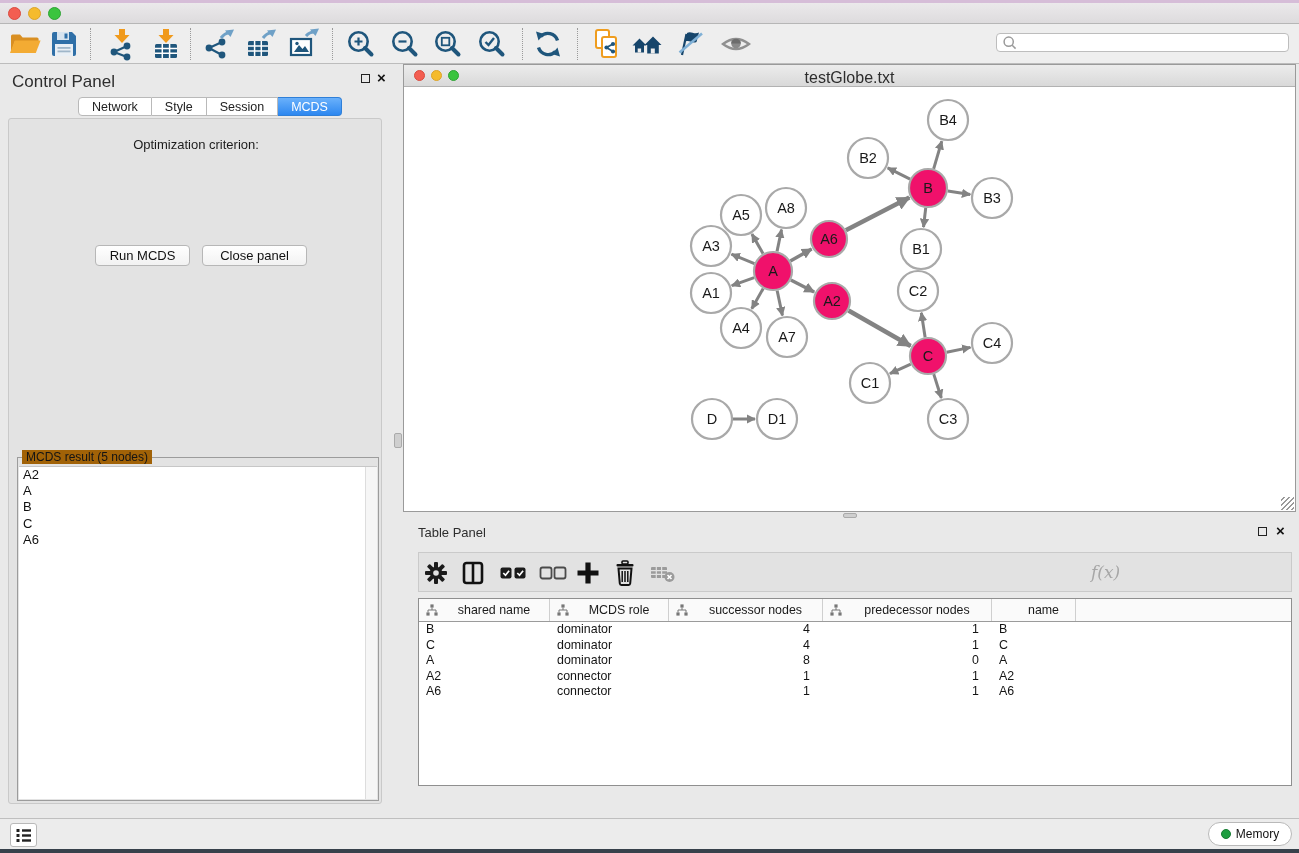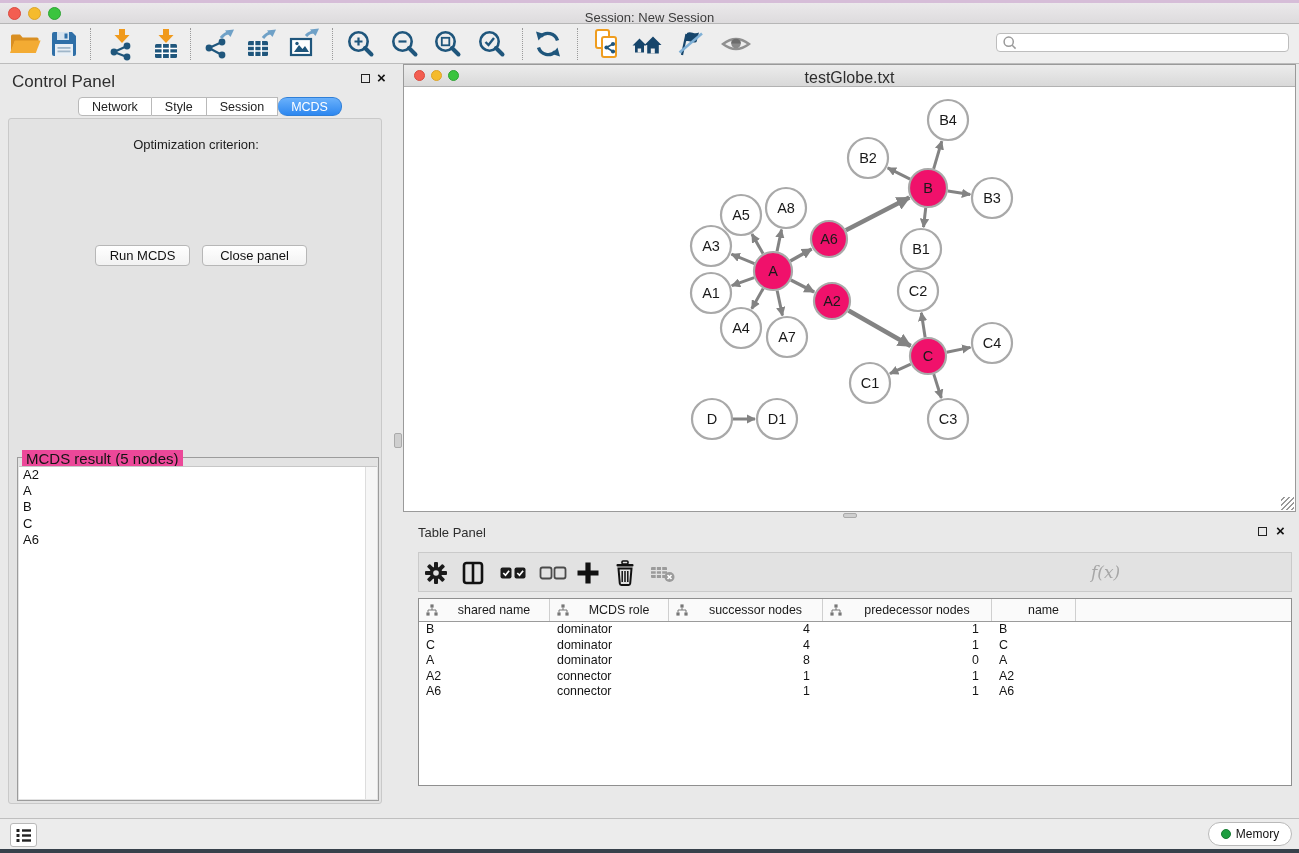--- a/index.html
+++ b/index.html
@@ -34,40 +34,40 @@
   
   #cp-title { left:12px; top:8px; font-size:17px; color:#2e2e2e; }
   .mini-float { position:absolute; width:9px; height:9px; border:1.5px solid #222; }
   .mini-close { position:absolute; font-size:15px; font-weight:bold; color:#111; line-height:10px; }
   #cp-tabs { left:78px; top:33px; display:flex; }
   .tabbar { display:flex; }
   .tab { height:19px; line-height:18px; padding:0 13px; background:#fff;
     border:1px solid #b9b9b9; border-left-width:0; font-size:12.5px; color:#222; }
   .tab:first-child { border-left-width:1px; border-radius:4px 0 0 4px; }
   .tab:last-child { border-radius:0 4px 4px 0; }
-  .tab.active { background:linear-gradient(#6ab1fb,#2d87f0); border-color:#2f7fd8; color:#fff;border-radius:9px; }
+  .tab.active { background:linear-gradient(#6ab1fb,#2d87f0); border-color:#2f7fd8; color:#fff; }
   #cp-content { left:8px; top:54px; width:374px; height:686px; background:#e3e3e3;
     border:1px solid #c9c9c9; border-radius:3px; }
   #opt-label { left:0; top:18px; width:374px; text-align:center; color:#1c1c1c; }
   #opt-dropdown { left:34px; top:40px; width:312px; height:20px; background:#fff;
     border:1px solid #b0b0b0; border-radius:3px; line-height:18px; padding-left:8px;
     font-size:13px; color:#111; }
   #opt-stepper { right:2px; top:1.5px; width:17px; height:15px; border-radius:3px;
     background:linear-gradient(#5aa5fa,#2e86f2); }
   #opt-stepper .up, #opt-stepper .dn { position:absolute; left:4.5px; width:0; height:0;
     border-left:4px solid transparent; border-right:4px solid transparent; }
   #opt-stepper .up { top:2.5px; border-bottom:4.5px solid #fff; }
   #opt-stepper .dn { bottom:2.5px; border-top:4.5px solid #fff; }
   .btn { position:absolute; height:21px; background:linear-gradient(#ffffff,#f2f2f2);
     border:1px solid #b7b7b7; border-radius:4px; text-align:center; line-height:19px;
     font-size:13px; color:#111; }
   #mcds-fieldset { position:absolute; left:8px; top:338px; width:362px; height:344px;
     border:1px solid #9c9c9c; }
-  #mcds-legend { position:absolute; left:4px; top:-8px; background:#ec4899; padding:0 4px;
-    font-size:15px; color:#141414; }
+  #mcds-legend { position:absolute; left:4px; top:-8px; background:#a16207; padding:0 4px;
+    font-size:12px; color:#141414; }
   #mcds-list { position:absolute; left:1px; top:8px; right:1px; bottom:1px; background:#fff;
     border-top:1px solid #c7c7c7; }
   #mcds-scroll { position:absolute; right:0; top:0; bottom:0; width:12px; background:#f6f6f6;
     border-left:1px solid #ddd; }
   .mcds-item { padding-left:4px; font-size:13px; line-height:16.2px; color:#101010; }
 
   
   .vthumb { background:#cfcfcf; border:1px solid #aaa; border-radius:2px; }
 
   
@@ -114,21 +114,20 @@
 </style>
 </head>
 <body>
 
 <div id="strip-top" class="abs"></div>
 
 <div id="titlebar" class="abs">
   <div class="light red abs" style="left:8px"></div>
   <div class="light yellow abs" style="left:28px"></div>
   <div class="light green abs" style="left:48px"></div>
-  <div id="main-title" class="abs">Session: New Session</div>
 </div>
 
 <div id="toolbar" class="abs">
   <div class="tsep" style="left:90px"></div>
   <div class="tsep" style="left:190px"></div>
   <div class="tsep" style="left:332px"></div>
   <div class="tsep" style="left:522px"></div>
   <div class="tsep" style="left:577px"></div>
 
   <div class="tbi" style="left:7px"><svg width="36" height="36" viewBox="0 0 36 36">

